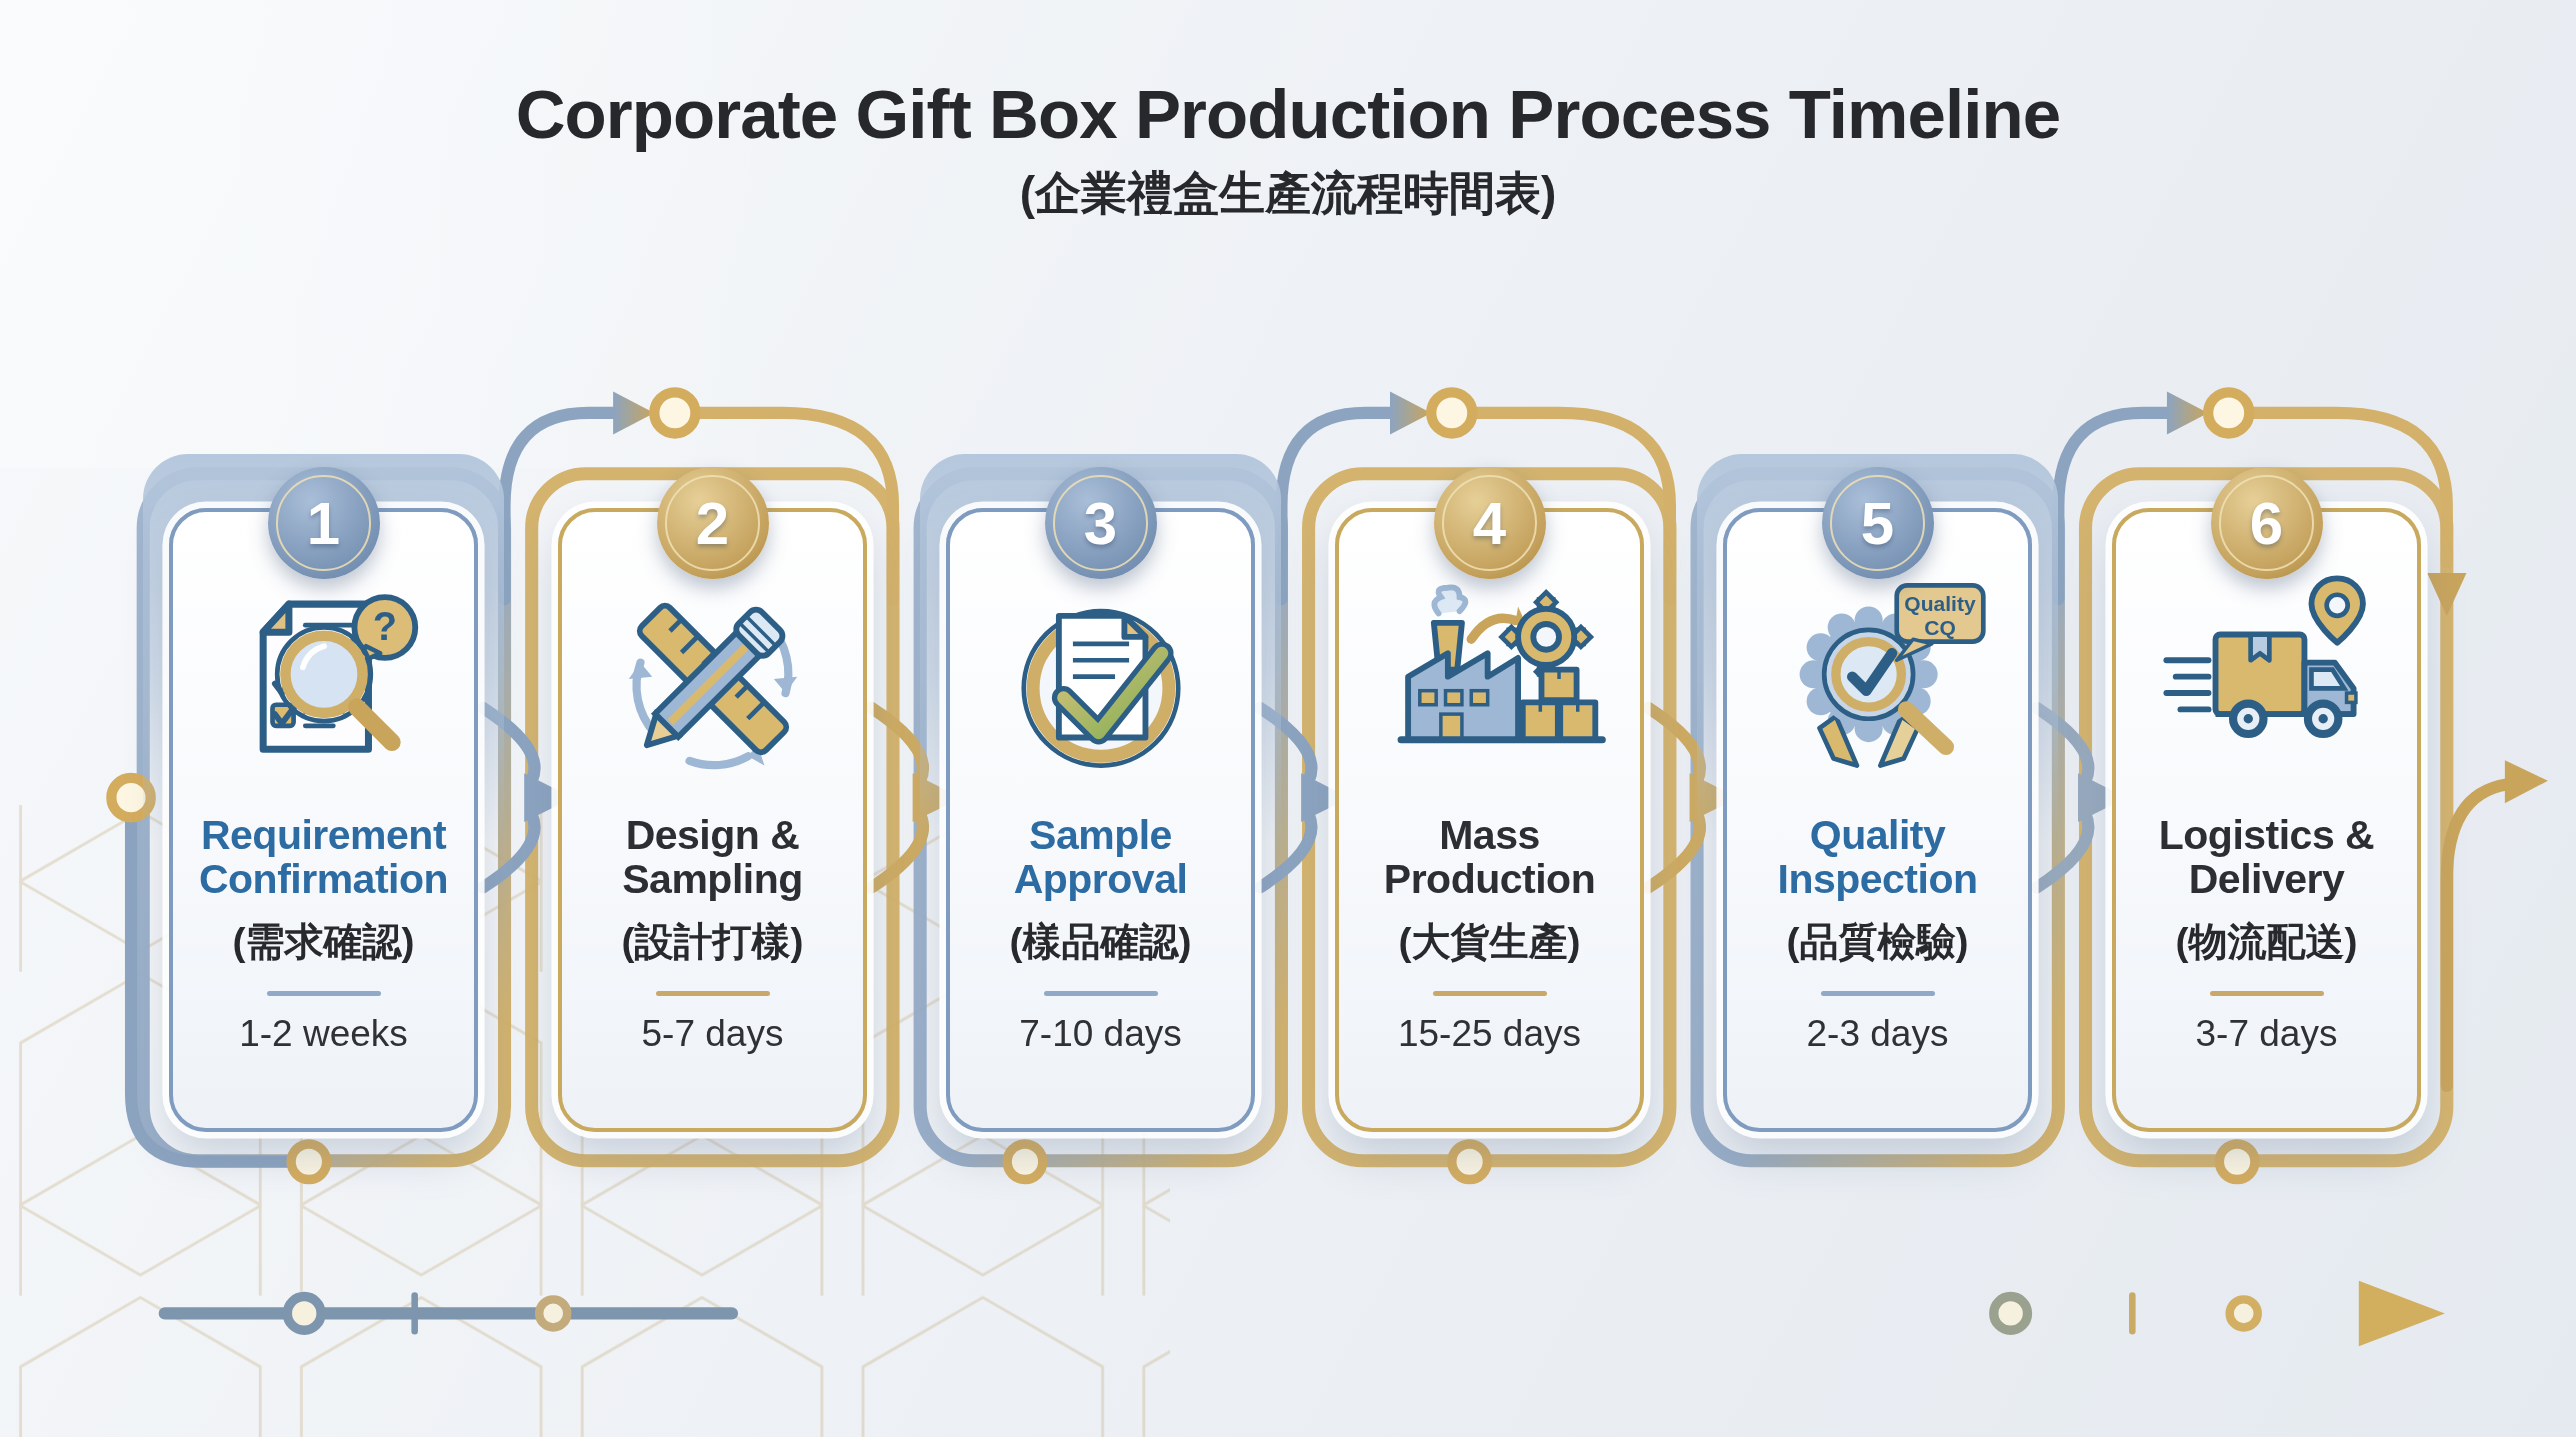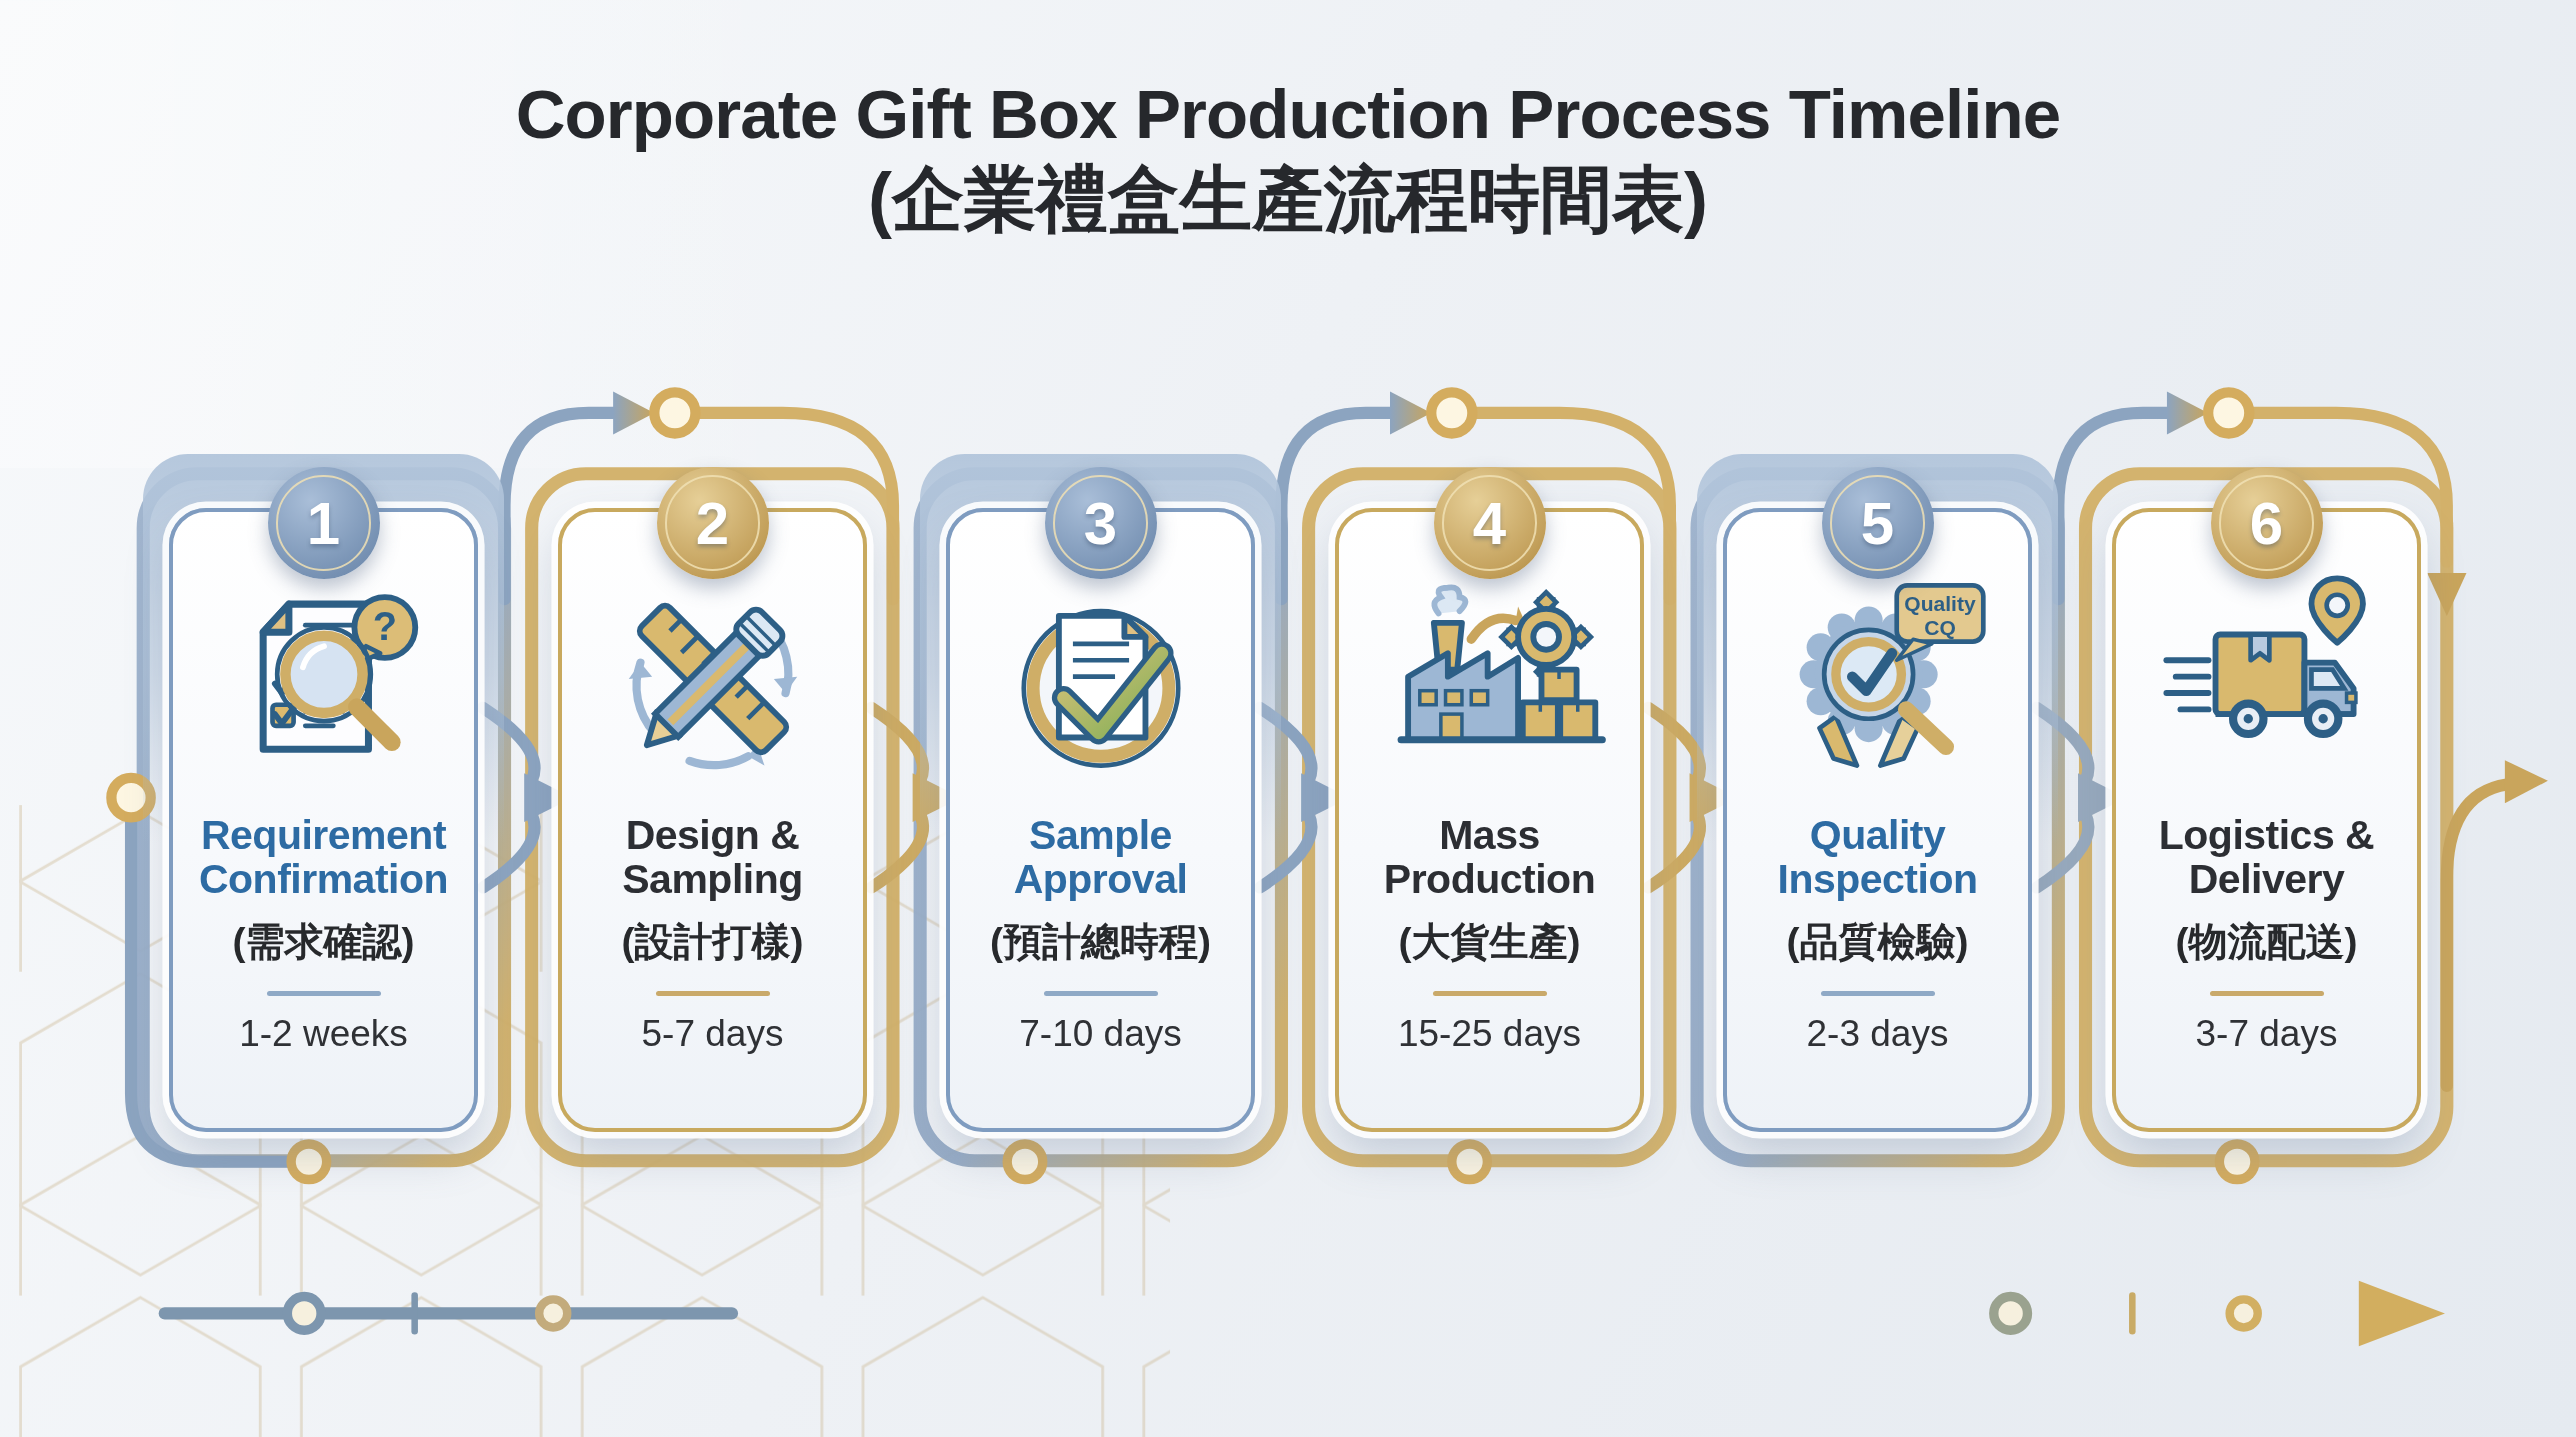--- a/index.html
+++ b/index.html
@@ -2,21 +2,21 @@
 <html style="font-size:15px"><head>
 <meta charset="utf-8">
 <style>
   html,body{margin:0;padding:0;width:2576px;height:1438px;overflow:hidden;
     font-family:"Liberation Sans","DejaVu Sans",sans-serif;}
   #stage{position:relative;width:2576px;height:1438px;
     background:linear-gradient(118deg,#f7f9fb 0%,#eef1f5 45%,#e5eaf0 100%);}
   
   .header{position:absolute;top:79px;left:0;width:100%;text-align:center;z-index:4;}
   .title-en{font-size:69px;font-weight:800;color:#26282c;letter-spacing:-0.9px;line-height:1.05;}
-  .title-zh{font-size:72px;font-weight:800;color:#26282c;margin-top:9px;line-height:1.1;}
+  .title-zh{font-size:46px;font-weight:800;color:#26282c;margin-top:17px;line-height:1.1;}
   
   .card-wrap{position:absolute;top:454px;width:361px;height:723px;z-index:2;}
   .tab{position:absolute;left:0;top:0;width:361px;height:487px;border-radius:45px;
     background:linear-gradient(180deg,rgba(178,197,219,0.95) 0%,rgba(178,197,219,0.55) 45%,rgba(178,197,219,0) 80%);}
   .white-card{position:absolute;left:26px;top:54px;width:309px;height:624px;border-radius:37px;
     background:linear-gradient(180deg,#ffffff 0%,#f7f9fc 55%,#eef2f7 100%);
     box-shadow:0 0 0 6.6px rgba(255,255,255,0.9),0 22.5px 43px rgba(105,125,155,0.30);
     box-sizing:border-box;padding:32px 13px 0 13px;text-align:center;}
   .card-wrap.blue .white-card{border:4.7px solid #7f9cc0;}
   .card-wrap.gold .white-card{border:4.7px solid #c8a95e;}
@@ -281,21 +281,21 @@
         <line x1="76" y1="70" x2="124" y2="70"></line>
                   <line x1="76" y1="84" x2="124" y2="84"></line>
         <line x1="76" y1="98" x2="112" y2="98"></line>
       </g>
     </g>
     <path d="M68 116 L98 146 L152 78" fill="none" stroke="#2d5f86" stroke-width="20" stroke-linecap="round" stroke-linejoin="round"></path>
     <path d="M68 116 L98 146 L152 78" fill="none" stroke="url(#chk)" stroke-width="11" stroke-linecap="round" stroke-linejoin="round"></path>
   </svg>
 </div>
       <div class="en-title">Sample Approval</div>
-      <div class="zh-title">(預計總時程)</div>
+      <div class="zh-title">(樣品確認)</div>
       <div class="divider"></div>
       <div class="duration">7-10 days</div>
     </div>
     <div class="badge">
       <span class="badge-num">3</span>
     </div>
   </div>
 
   <div class="card-wrap gold" style="left: 1309px;">
 

